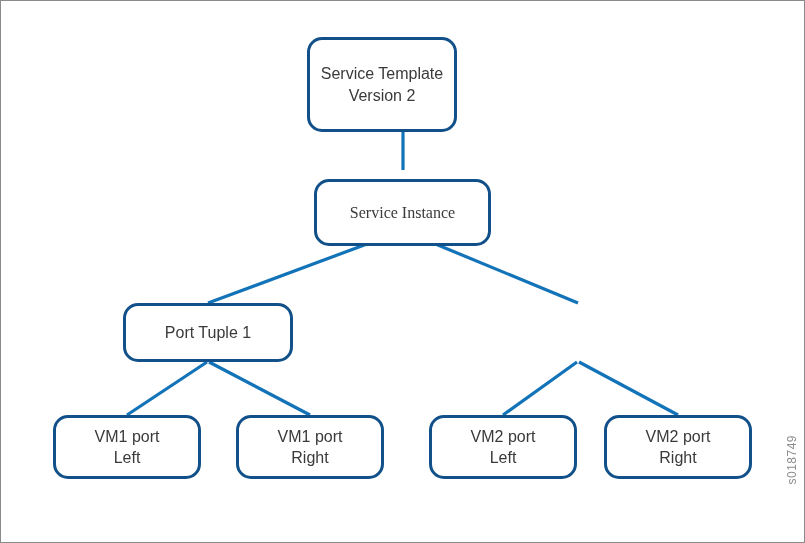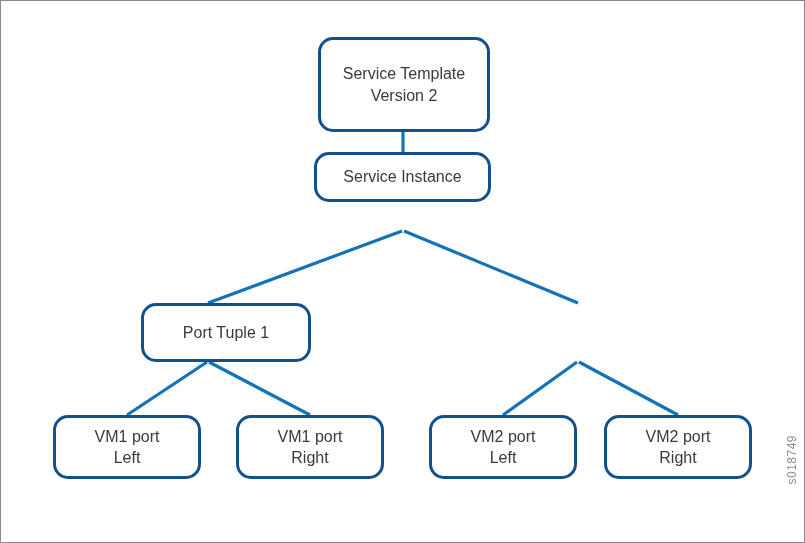--- a/index.html
+++ b/index.html
@@ -40,23 +40,23 @@
     color: #3a3a3a;
     font-size: 16px;
     line-height: 1.32;
     z-index: 2;
   }
   .node .label {
     white-space: pre-line;
     display: block;
     padding: 0 6px;
   }
-  .node-top      { left: 317px; top: 36px;  width: 172px; height: 95px; }
-  .node-instance { left: 313px; top: 151px; width: 177px; height: 50px; }
-  .node-pt1      { left: 122px; top: 302px; width: 170px; height: 59px; margin-left: 18px; }
+  .node-top      { left: 306px; top: 36px;  width: 150px; height: 95px; }
+  .node-instance { left: 313px; top: 178px; width: 177px; height: 67px; font-family: Liberation Serif, serif; }
+  .node-pt1      { left: 122px; top: 302px; width: 170px; height: 59px; }
   .node-pt2      { left: 492px; top: 302px; width: 170px; height: 59px; }
   .node-vm-a     { left: 52px;  top: 414px; width: 148px; height: 64px; }
   .node-vm-b     { left: 235px; top: 414px; width: 148px; height: 64px; }
   .node-vm-c     { left: 428px; top: 414px; width: 148px; height: 64px; }
   .node-vm-d     { left: 603px; top: 414px; width: 148px; height: 64px; }
   #watermark {
     position: absolute;
     right: 5px;
     bottom: 57px;
     font-size: 12px;

